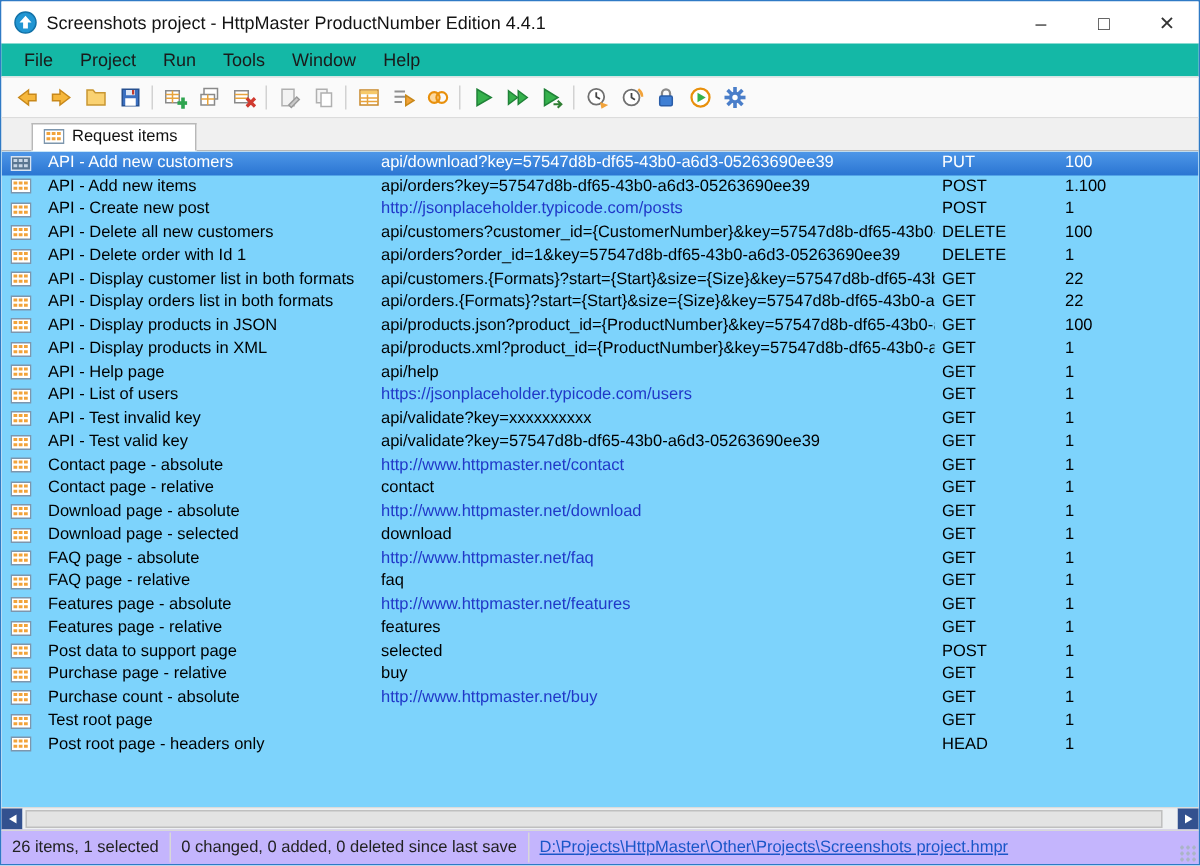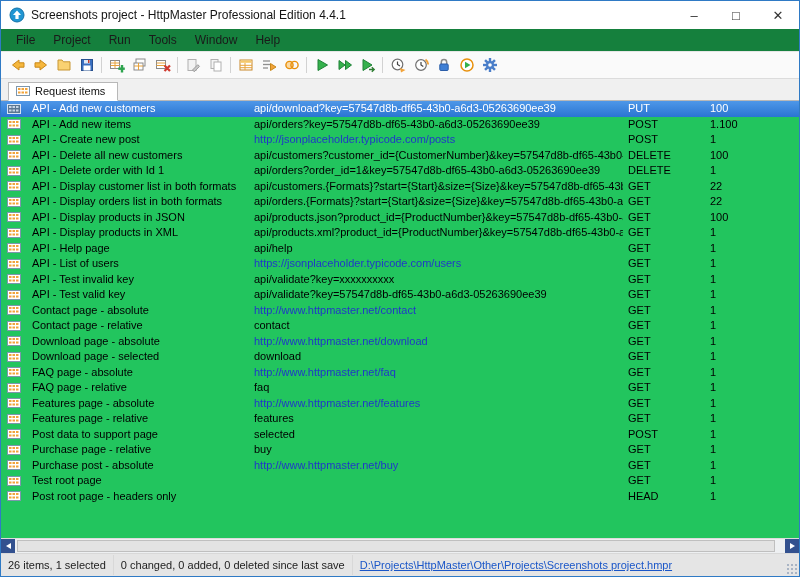--- a/index.html
+++ b/index.html
@@ -10,74 +10,74 @@
     font-family:"Liberation Sans", sans-serif;
     -webkit-font-smoothing:antialiased;
   }
   
   .titlebar { flex:0 0 28px; display:flex; align-items:center; padding-left:8px; background:#fff; }
   .app-icon { width:16px; height:16px; margin-right:6px; display:flex; }
   .title { flex:1 1 auto; font-size:12px; color:#141414; white-space:nowrap; overflow:hidden; }
   .win-controls { display:flex; height:28px; }
   .win-btn { width:42px; display:flex; align-items:center; justify-content:center; font-size:13px; color:#333; cursor:default; }
   
-  .menubar { flex:0 0 22px; display:flex; align-items:center; padding-left:6px; background:#15803d; font-size:12px; color:#1a1a1a; }
+  .menubar { flex:0 0 22px; display:flex; align-items:center; padding-left:6px; background:#14b8a6; font-size:12px; color:#1a1a1a; }
   .menu-item { padding:3px 9px; }
   
   .toolbar { flex:0 0 26px; display:flex; align-items:center; background:#fafafa;
     border-top:1px solid #e6e6e6; border-bottom:1px solid #dcdcdc; padding-left:5px; }
   .tb-btn { width:23px; height:22px; display:flex; align-items:center; justify-content:center; }
   .tb-sep { width:1px; height:16px; background:#d2d2d2; margin:0 3px; flex:0 0 1px; }
   
-  .tabstrip { flex:0 0 21px; background:#f0f0f0; display:flex; align-items:flex-end; padding-left:7px; border-bottom:1px solid #b8b8b8; }
+  .tabstrip { flex:0 0 21px; background:#f0f0f0; display:flex; align-items:flex-end; padding-left:20px; border-bottom:1px solid #b8b8b8; }
   .tab { display:flex; align-items:center; gap:5px; background:#fff; border:1px solid #b8b8b8; border-bottom:1px solid #fff;
     margin-bottom:-1px; padding:2px 12px 3px 7px; font-size:11px; color:#111; }
   .tab-icon { display:flex; }
   
   .grid { flex:1 1 auto; display:flex; flex-direction:column; overflow:hidden; background:#fff; }
   .grid-header { flex:0 0 18px; display:grid; grid-template-columns:26px 222px 374px 82px auto;
     background:linear-gradient(#ffffff,#f0f0f0); border-bottom:1px solid #cfcfcf; font-size:11px; color:#222; }
   .hcell { display:flex; align-items:center; padding-left:5px; border-right:1px solid #e2e2e2; white-space:nowrap; overflow:hidden; }
   .hcell.last { border-right:none; }
   .sort-arrow { font-size:7px; color:#8a8a8a; }
-  .grid-body { flex:1 1 auto; overflow:hidden; background:#22c55e; }
+  .grid-body { flex:1 1 auto; overflow:hidden; background:#7dd3fc; }
   .grid-row { display:grid; grid-template-columns:26px 222px 374px 82px auto; height:15.5px; font-size:11px; color:#000; }
   .grid-row .cell { padding-left:5px; white-space:nowrap; overflow:hidden; line-height:15.5px; }
   .grid-row .icon-cell { padding:0; display:flex; align-items:center; justify-content:center; }
   .grid-row .url.link { color:#2038c8; }
   .grid-row.selected { background:linear-gradient(#4e97e8,#2a75d2); color:#fff; }
   
   .hscrollbar { flex:0 0 14px; display:flex; background:#eef0f2; border-top:1px solid #dcdcdc; }
   .scroll-btn { flex:0 0 14px; height:14px; background:#33518f; display:flex; align-items:center; justify-content:center; }
   .tri-left { width:0; height:0; border-top:3.5px solid transparent; border-bottom:3.5px solid transparent; border-right:5px solid #fff; }
   .tri-right { width:0; height:0; border-top:3.5px solid transparent; border-bottom:3.5px solid transparent; border-left:5px solid #fff; }
   .scroll-track { flex:1 1 auto; position:relative; background:#eef0f2; }
   .scroll-thumb { position:absolute; left:2px; right:10px; top:1px; bottom:1px; background:#e3e3e3; border:1px solid #bfbfbf; box-sizing:border-box; }
   
-  .statusbar { flex:0 0 22px; display:flex; align-items:center; background:#e5e5e5; border-top:1px solid #d8d8d8;
+  .statusbar { flex:0 0 22px; display:flex; align-items:center; background:#c4b5fd; border-top:1px solid #d8d8d8;
     font-size:11px; color:#222; position:relative; }
   .status-section { padding:0 7px; border-right:1px solid #d8d8d8; line-height:20px; white-space:nowrap; }
   .status-section.link { color:#1a56c8; text-decoration:underline; border-right:none; }
   .grip { position:absolute; right:1px; bottom:1px; width:12px; height:12px;
     background-image:radial-gradient(circle, #a9b4c4 1px, transparent 1.3px);
     background-size:4px 4px; }
 </style>
 </head>
 <body>
 
 <div class="window">
 
   <div class="titlebar">
     <span class="app-icon">
       <svg width="16" height="16" viewBox="0 0 16 16">
           <circle cx="8" cy="8" r="7" fill="#2196d3" stroke="#1272a8"></circle>
           <polygon points="8,3.5 12,8 9.6,8 9.6,12 6.4,12 6.4,8 4,8" fill="#ffffff"></polygon>
         </svg>
     </span>
-    <span class="title">Screenshots project - HttpMaster Professional Edition 4.4.1</span>
+    <span class="title">Screenshots project - HttpMaster ProductNumber Edition 4.4.1</span>
     <div class="win-controls">
       <div class="win-btn">–</div>
       <div class="win-btn">□</div>
       <div class="win-btn">✕</div>
     </div>
   </div>
 
   <div class="menubar">
     <span class="menu-item">File</span>
     <span class="menu-item">Project</span>
@@ -651,21 +651,21 @@
             <svg width="14" height="12" viewBox="0 0 14 12">
               <rect x="0.5" y="1.5" width="13" height="9" fill="#fff" stroke="#7d96ad"></rect>
               <rect x="2" y="3" width="2.5" height="2" fill="#f2a33a"></rect>
               <rect x="5.5" y="3" width="2.5" height="2" fill="#f2a33a"></rect>
               <rect x="9" y="3" width="2.5" height="2" fill="#f2a33a"></rect>
               <rect x="2" y="6.5" width="2.5" height="2" fill="#f2a33a"></rect>
               <rect x="5.5" y="6.5" width="2.5" height="2" fill="#f2a33a"></rect>
               <rect x="9" y="6.5" width="2.5" height="2" fill="#f2a33a"></rect>
             </svg>
           </div>
-          <div class="cell name">Purchase post - absolute</div>
+          <div class="cell name">Purchase count - absolute</div>
           <div class="cell url link">http://www.httpmaster.net/buy</div>
           <div class="cell method">GET</div>
           <div class="cell count">1</div>
         </div>
         <div class="grid-row">
           <div class="cell icon-cell">
             <svg width="14" height="12" viewBox="0 0 14 12">
               <rect x="0.5" y="1.5" width="13" height="9" fill="#fff" stroke="#7d96ad"></rect>
               <rect x="2" y="3" width="2.5" height="2" fill="#f2a33a"></rect>
               <rect x="5.5" y="3" width="2.5" height="2" fill="#f2a33a"></rect>

